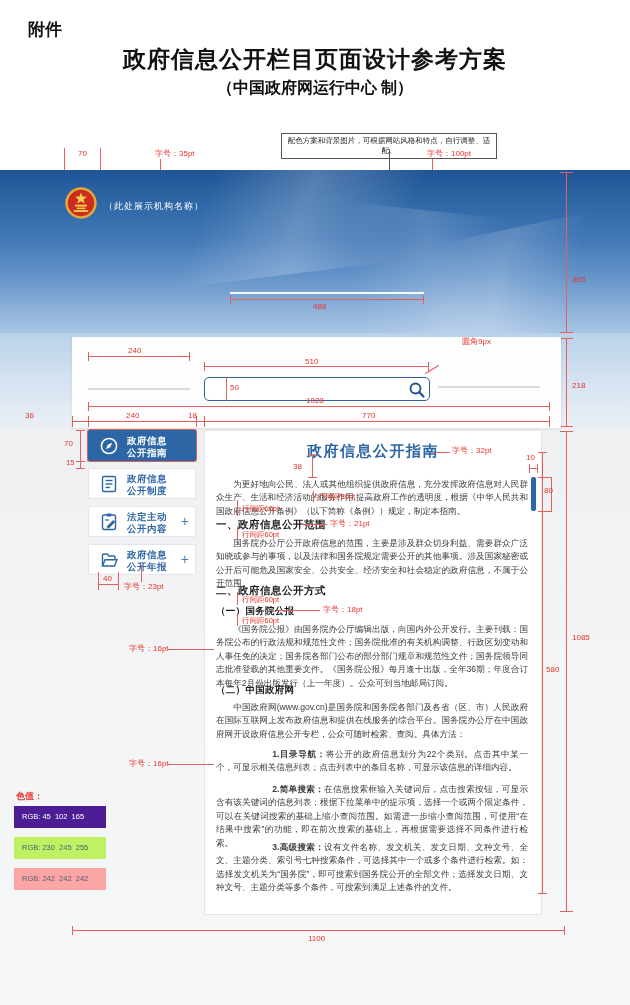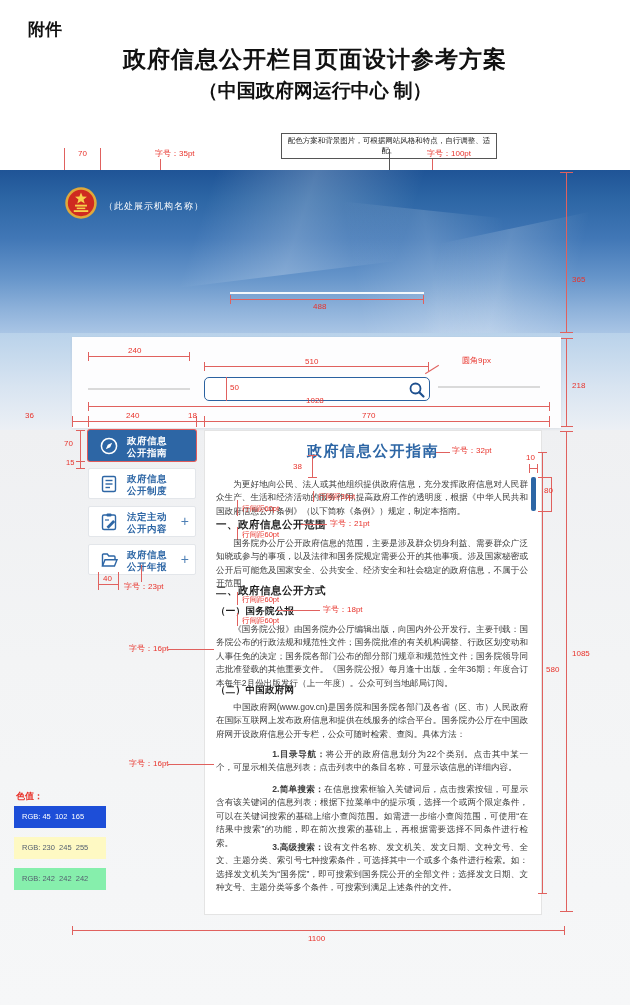--- a/index.html
+++ b/index.html
@@ -59,21 +59,21 @@
 </head>
 <body>
 
 <div id="stage">
 
   <div class="abs" style="left:0;top:333px;width:630px;height:97px;background:linear-gradient(180deg,#b9d2ea 0%,#d8e4f1 55%,#ecf0f5 100%);"></div>
   <div class="abs" style="left:0;top:430px;width:630px;height:575px;background:linear-gradient(180deg,#eff0f2 0%,#f3f4f5 40%,#f6f7f8 100%);"></div>
 
   <div class="abs serifB" style="left:28px;top:18px;font-size:17px;">附件</div>
   <div class="abs serifB" style="left:0;top:44px;width:630px;text-align:center;font-size:23px;letter-spacing:1px;">政府信息公开栏目页面设计参考方案</div>
-  <div class="abs serifB" style="left:0;top:78px;width:630px;text-align:center;font-size:19px;">（中国政府网运行中心 制）</div>
+  <div class="abs serifB" style="left:0;top:78px;width:630px;text-align:center;font-size:16px;">（中国政府网运行中心 制）</div>
 
   <div id="noteBox">配色方案和背景图片，可根据网站风格和特点，自行调整、适配。</div>
   <div class="bl" style="left:389px;top:149px;width:1px;height:64px;"></div>
 
   <div class="lab" style="left:78px;top:150px;">70</div>
   <div class="rl" style="left:64px;top:148px;width:1px;height:22px;"></div>
   <div class="rl" style="left:100px;top:148px;width:1px;height:22px;"></div>
   <div class="lab" style="left:155px;top:150px;">字号：35pt</div>
   <div class="rl" style="left:160px;top:159px;width:1px;height:29px;"></div>
   <div class="lab" style="left:427px;top:150px;">字号：100pt</div>
@@ -124,21 +124,21 @@
   <div class="rl" style="left:204px;top:362px;width:1px;height:9px;"></div>
   <div class="rl" style="left:428px;top:362px;width:1px;height:9px;"></div>
   <div class="lab" style="left:305px;top:358px;">510</div>
 
   <input id="searchBox" type="text" style="">
   <svg class="abs" style="left:408px;top:381px;cursor:pointer;" width="18" height="18" viewBox="0 0 18 18">
     <circle cx="7.5" cy="7.5" r="5" stroke="#1d4f8e" stroke-width="1.8" fill="none"></circle>
     <line x1="11.2" y1="11.2" x2="15.5" y2="15.5" stroke="#1d4f8e" stroke-width="2.2" stroke-linecap="round"></line>
   </svg>
 
-  <div class="lab" style="left:438px;top:357px;padding-left:24px;">圆角9px</div>
+  <div class="lab" style="left:438px;top:338px;padding-left:24px;">圆角9px</div>
   <div class="rl" style="left:424px;top:369px;width:16px;height:1px;transform:rotate(-32deg);"></div>
 
   <div class="rl" style="left:226px;top:377px;width:1px;height:24px;"></div>
   <div class="lab" style="left:230px;top:384px;">50</div>
   <div class="grayline" style="left:438px;top:386px;width:102px;"></div>
 
   <div class="rl" style="left:88px;top:406px;width:462px;height:1px;"></div>
   <div class="rl" style="left:88px;top:402px;width:1px;height:9px;"></div>
   <div class="rl" style="left:549px;top:402px;width:1px;height:9px;"></div>
   <div class="lab" style="left:306px;top:397px;">1028</div>
@@ -278,25 +278,25 @@
   <div class="lab" style="left:544px;top:487px;">80</div>
 
   <div class="rl" style="left:542px;top:452px;width:1px;height:441px;"></div>
   <div class="rl" style="left:538px;top:452px;width:9px;height:1px;"></div>
   <div class="rl" style="left:538px;top:893px;width:9px;height:1px;"></div>
   <div class="lab" style="left:546px;top:666px;">580</div>
 
   <div class="rl" style="left:566px;top:431px;width:1px;height:480px;"></div>
   <div class="rl" style="left:560px;top:431px;width:13px;height:1px;"></div>
   <div class="rl" style="left:560px;top:911px;width:13px;height:1px;"></div>
-  <div class="lab" style="left:572px;top:650px;text-align:center;">1085</div>
+  <div class="lab" style="left:572px;top:634px;text-align:center;">1085</div>
 
   <div class="rl" style="left:72px;top:930px;width:493px;height:1px;"></div>
   <div class="rl" style="left:72px;top:926px;width:1px;height:9px;"></div>
   <div class="rl" style="left:564px;top:926px;width:1px;height:9px;"></div>
   <div class="lab" style="left:308px;top:935px;">1100</div>
 
   <div class="lab" style="left:16px;top:792px;font-size:9px;font-weight:bold;">色值：</div>
-  <div class="sw" style="top: 806px; background: #1d4ed8; color: rgb(255, 255, 255);">RGB: 45  102  165</div>
-  <div class="sw" style="top: 837px; background: #fef9c3; color: rgb(85, 96, 112);">RGB: 230  245  255</div>
-  <div class="sw" style="top: 868px; background: #86efac; color: rgb(85, 96, 112);">RGB: 242  242  242</div>
+  <div class="sw" style="top: 806px; background: #4c1d95; color: rgb(255, 255, 255);">RGB: 45  102  165</div>
+  <div class="sw" style="top: 837px; background: #bef264; color: rgb(85, 96, 112);">RGB: 230  245  255</div>
+  <div class="sw" style="top: 868px; background: #fca5a5; color: rgb(85, 96, 112);">RGB: 242  242  242</div>
 
 </div>
 
 </body></html>

